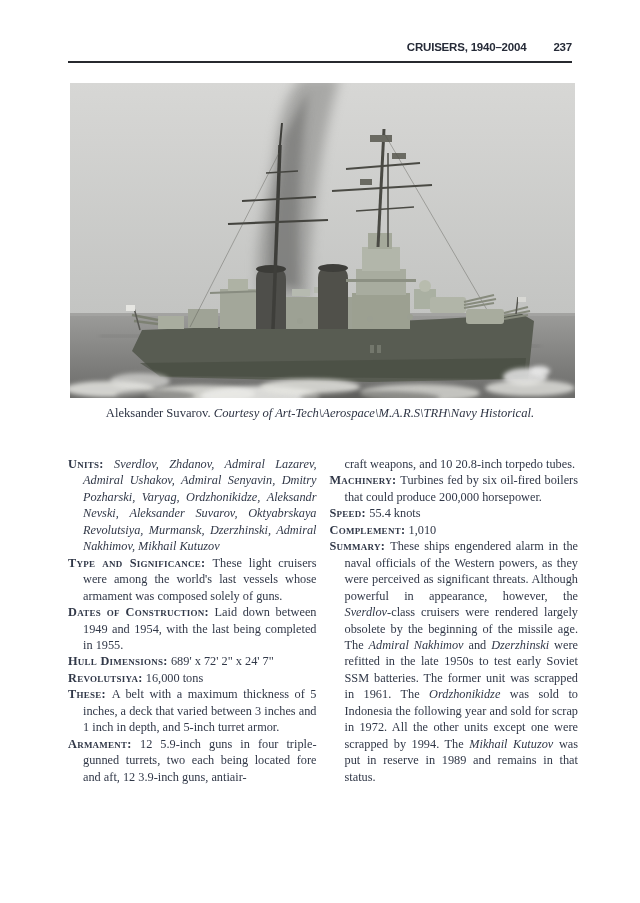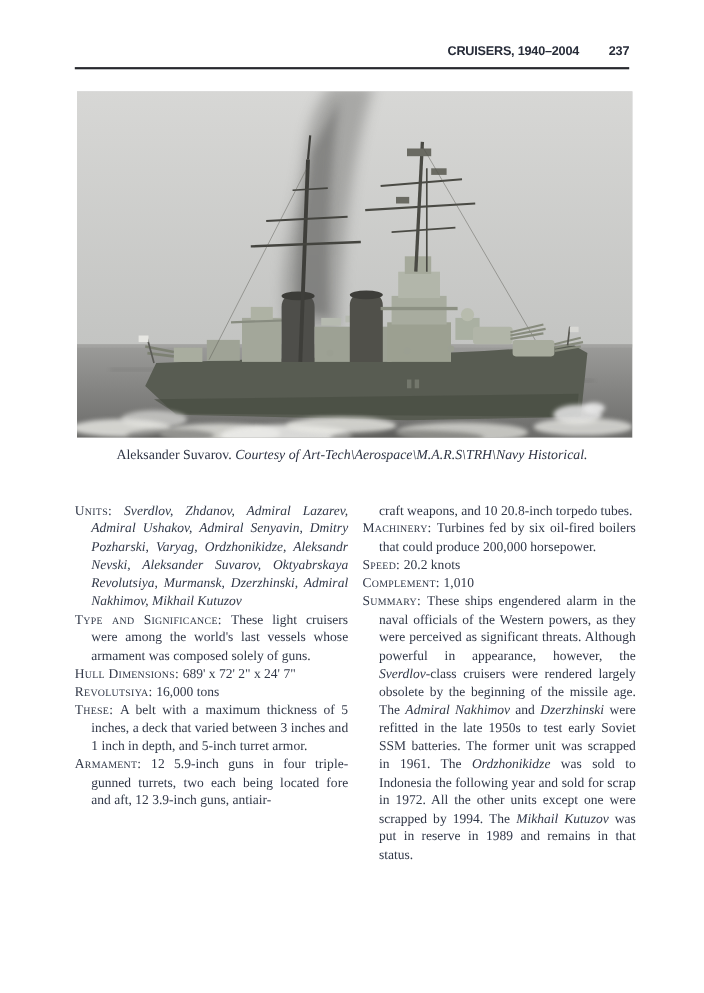--- a/index.html
+++ b/index.html
@@ -21,21 +21,21 @@
              letter-spacing:-0.1px;color:#23283a;}
   .cap-credit{position:absolute;top:406px;left:45px;width:550px;text-align:center;
               font-size:12.6px;color:#2e3444;}
   .cap-credit .it{font-style:italic;}
 
   .columns{position:absolute;top:456px;left:68px;width:510px;display:flex;gap:13px;}
   .col{flex:1;min-width:0;}
   .para{text-align:justify;padding-left:15px;text-indent:-15px;
         font-size:12.3px;line-height:16.45px;color:#313848;}
   .para.cont{text-indent:0;}
-  .label{font-variant:small-caps;font-weight:400;letter-spacing:0.25px;}
+  .label{font-variant:small-caps;font-weight:700;letter-spacing:0.25px;}
   .it{font-style:italic;}
 
   .watermark{position:absolute;left:0;top:800px;width:640px;height:103px;
              pointer-events:none;z-index:5;}
 </style>
 </head>
 <body>
 
 <div class="page">
 
@@ -164,29 +164,30 @@
 
   <div class="cap-credit">
     <span>Aleksander Suvarov.</span>
     <span class="it">Courtesy of Art-Tech\Aerospace\M.A.R.S\TRH\Navy Historical.</span>
   </div>
 
   <div class="columns">
     <div class="col" id="col-left">
         <div class="para"><span class="label">Units: </span><span class="it">Sverdlov, Zhdanov, Admiral Lazarev, Admiral Ushakov, Admiral Senyavin, Dmitry Pozharski, Varyag, Ordzhonikidze, Aleksandr Nevski, Aleksander Suvarov, Oktyabrskaya Revolutsiya, Murmansk, Dzerzhinski, Admiral Nakhimov, Mikhail Kutuzov</span></div>
         <div class="para"><span class="label">Type and Significance: </span><span>These light cruisers were among the world's last vessels whose armament was composed solely of guns.</span></div>
+        <div class="para"><span class="label">Dates of Construction: </span><span>Laid down between 1949 and 1954, with the last being completed in 1955.</span></div>
         <div class="para"><span class="label">Hull Dimensions: </span><span>689' x 72' 2" x 24' 7"</span></div>
         <div class="para"><span class="label">Revolutsiya: </span><span>16,000 tons</span></div>
         <div class="para"><span class="label">These: </span><span>A belt with a maximum thickness of 5 inches, a deck that varied between 3 inches and 1 inch in depth, and 5-inch turret armor.</span></div>
         <div class="para"><span class="label">Armament: </span><span>12 5.9-inch guns in four triple-gunned turrets, two each being located fore and aft, 12 3.9-inch guns, antiair-</span></div>
       </div>
     <div class="col" id="col-right">
         <div class="para cont"><span>craft weapons, and 10 20.8-inch torpedo tubes.</span></div>
         <div class="para"><span class="label">Machinery: </span><span>Turbines fed by six oil-fired boilers that could produce 200,000 horsepower.</span></div>
-        <div class="para"><span class="label">Speed: </span><span>20.2 knots</span></div>
+        <div class="para"><span class="label">Speed: </span><span>55.4 knots</span></div>
         <div class="para"><span class="label">Complement: </span><span>1,010</span></div>
         <div class="para"><span class="label">Summary: </span><span>These ships engendered alarm in the naval officials of the Western powers, as they were perceived as significant threats. Although powerful in appearance, however, the </span><span class="it">Sverdlov</span><span>-class cruisers were rendered largely obsolete by the beginning of the missile age. The </span><span class="it">Admiral Nakhimov</span><span> and </span><span class="it">Dzerzhinski</span><span> were refitted in the late 1950s to test early Soviet SSM batteries. The former unit was scrapped in 1961. The </span><span class="it">Ordzhonikidze</span><span> was sold to Indonesia the following year and sold for scrap in 1972. All the other units except one were scrapped by 1994. The </span><span class="it">Mikhail Kutuzov</span><span> was put in reserve in 1989 and remains in that status.</span></div>
       </div>
   </div>
 
   <div class="watermark">
     
     
     
   </div>

